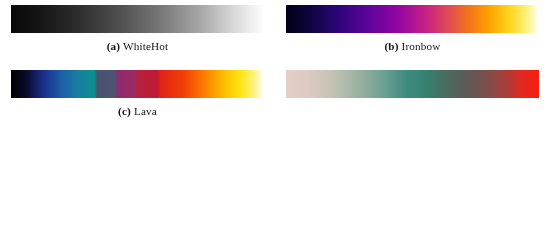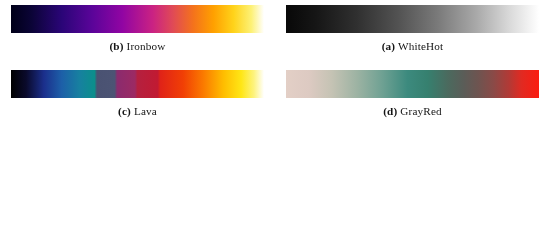--- a/index.html
+++ b/index.html
@@ -49,44 +49,40 @@
     font-weight: normal;
   }
   
 </style>
 </head>
 <body style="background: rgb(255, 255, 255);">
 
 <div class="figure-grid">
 
   <div class="colormap-cell">
+    <div class="colorbar" style="background: linear-gradient(to right, rgb(8, 8, 8) 0%, rgb(22, 22, 22) 12%, rgb(48, 48, 48) 28%, rgb(84, 84, 84) 45%, rgb(122, 122, 122) 60%, rgb(168, 168, 168) 75%, rgb(216, 216, 216) 88%, rgb(255, 255, 255) 100%);"></div>
+    <div class="caption">
+      <span class="tag">(a)</span>
+      <span class="name">WhiteHot</span>
+    </div>
+  </div>
+
+  <div class="colormap-cell">
     <div class="colorbar" style="background: linear-gradient(to right, rgb(0, 0, 24) 0%, rgb(11, 4, 54) 8%, rgb(42, 5, 119) 20%, rgb(90, 4, 153) 32%, rgb(145, 5, 163) 44%, rgb(202, 34, 131) 56%, rgb(224, 74, 86) 64%, rgb(244, 114, 28) 72%, rgb(255, 160, 0) 80%, rgb(255, 211, 26) 88%, rgb(253, 241, 118) 95%, rgb(255, 255, 255) 100%);"></div>
     <div class="caption">
       <span class="tag">(b)</span>
       <span class="name">Ironbow</span>
-    </div>
-  </div>
-
-  <div class="colormap-cell">
-    <div class="colorbar" style="background: linear-gradient(to right, rgb(8, 8, 8) 0%, rgb(22, 22, 22) 12%, rgb(48, 48, 48) 28%, rgb(84, 84, 84) 45%, rgb(122, 122, 122) 60%, rgb(168, 168, 168) 75%, rgb(216, 216, 216) 88%, rgb(255, 255, 255) 100%);"></div>
-    <div class="caption">
-      <span class="tag">(a)</span>
-      <span class="name">WhiteHot</span>
     </div>
   </div>
 
   <div class="colormap-cell">
     <div class="colorbar" style="background: linear-gradient(to right, rgb(0, 0, 0) 0%, rgb(10, 10, 44) 6%, rgb(27, 47, 140) 13%, rgb(29, 95, 168) 20%, rgb(23, 128, 160) 27%, rgb(11, 143, 139) 33%, rgb(74, 82, 114) 34%, rgb(76, 84, 116) 41%, rgb(139, 43, 110) 42%, rgb(156, 42, 99) 49%, rgb(181, 32, 63) 50%, rgb(193, 26, 50) 58%, rgb(224, 35, 24) 59%, rgb(241, 63, 5) 68%, rgb(251, 122, 0) 76%, rgb(255, 189, 0) 84%, rgb(255, 230, 22) 91%, rgb(253, 243, 126) 96%, rgb(255, 255, 255) 100%);"></div>
     <div class="caption">
       <span class="tag">(c)</span>
       <span class="name">Lava</span>
     </div>
   </div>
 
   <div class="colormap-cell">
     <div class="colorbar" style="background: linear-gradient(to right, rgb(227, 207, 198) 0%, rgb(221, 202, 194) 9%, rgb(197, 195, 180) 18%, rgb(157, 179, 163) 28%, rgb(111, 161, 147) 38%, rgb(60, 138, 126) 48%, rgb(54, 128, 111) 56%, rgb(75, 106, 94) 64%, rgb(90, 93, 88) 70%, rgb(110, 84, 80) 76%, rgb(138, 74, 71) 82%, rgb(177, 58, 54) 88%, rgb(224, 42, 34) 93%, rgb(251, 28, 16) 100%);"></div>
-    <div class="caption">
-      <span class="tag">(d)</span>
-      <span class="name">GrayRed</span>
-    </div>
   </div>
 
 </div>
 
 </body></html>

